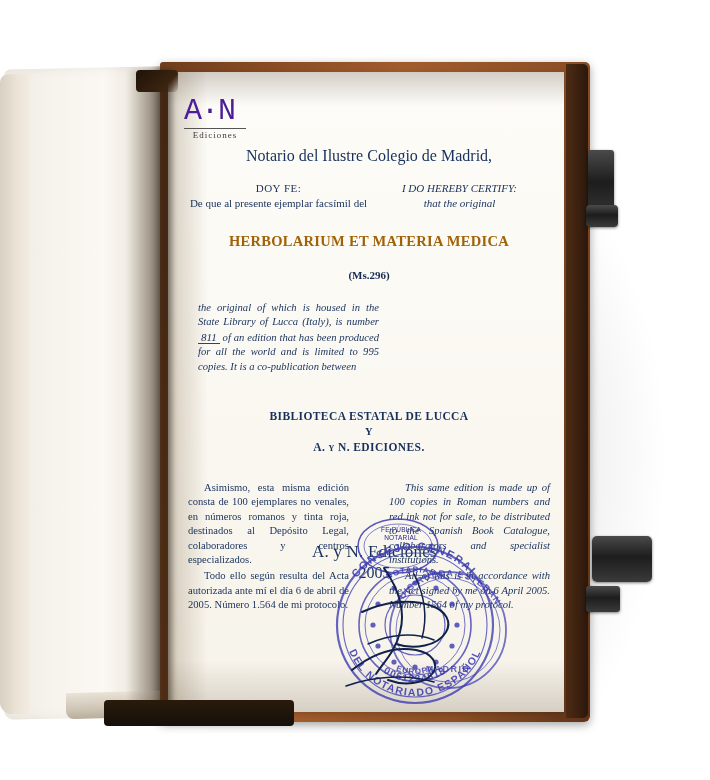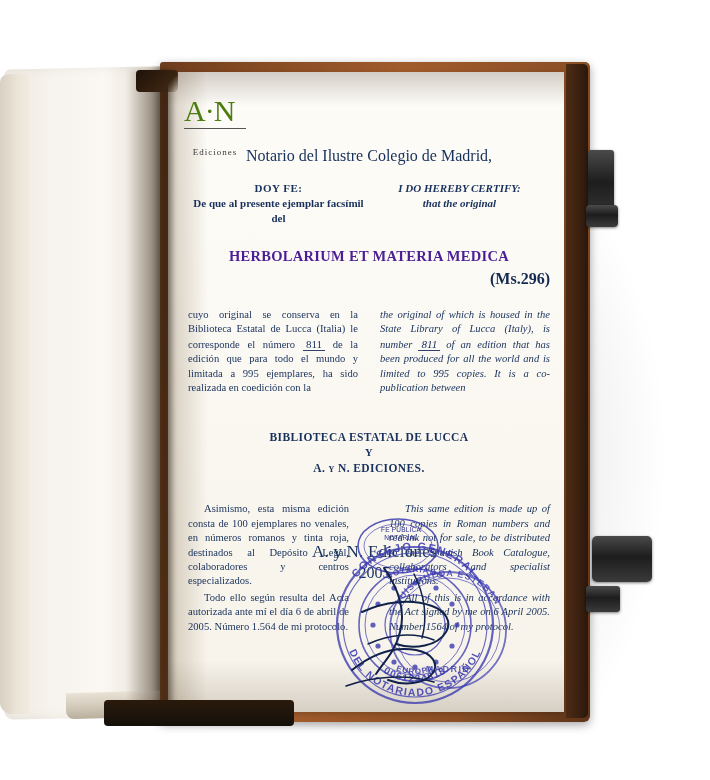--- a/index.html
+++ b/index.html
@@ -150,75 +150,74 @@
   
   .logo {
     position: absolute;
     left: -4px;
     top: 6px;
     width: 86px;
     height: 62px;
     color: #2b2b2b;
   }
   .logo .mono {
-    font-family: Liberation Serif, serif;
+    font-family: Liberation Mono, monospace;
     font-size: 30px;
     letter-spacing: -1px;
     line-height: 30px;
-    color: #4d7c0f;
+    color: #4c1d95;
   }
   .logo .sub {
     font-family: "Liberation Serif", serif;
     font-size: 9px;
     letter-spacing: 1px;
     color: #3a3a3a;
     border-top: 1px solid #555;
     width: 62px;
     margin-top: 2px;
-    padding-top: 18px;
+    padding-top: 1px;
     text-align: center;
   }
 
   .notary-head {
     text-align: center;
     margin-top: 58px;
     font-size: 11px;
     line-height: 15px;
     color: #17305c;
   }
   .sc { font-variant: small-caps; letter-spacing: .4px; }
   .notary-head .l2 { font-size: 16px; }
 
   .certify-row {
     display: flex;
     margin-top: 18px;
     font-size: 11px;
     line-height: 15px;
-    font-weight: bold;
   }
   .certify-row .col {
     width: 50%;
     text-align: center;
   }
   .certify-row .col.en { font-style: italic; }
   .certify-row .doyfe { letter-spacing: .5px; }
 
   .work-title {
     text-align: center;
     margin-top: 22px;
     font-weight: bold;
     font-size: 14.5px;
     letter-spacing: .3px;
-    color: #4c1d95;
+    color: #a16207;
   }
   .work-sub {
-    text-align: right;
+    text-align: center;
     font-weight: bold;
-    font-size: 16px;
-    margin-top: 5px;
+    font-size: 11px;
+    margin-top: 19px;
     color: #142a52;
   }
 
   .two-col {
     display: flex;
     margin-top: 20px;
     font-size: 10.6px;
     line-height: 14.4px;
     color: #17305c;
   }
@@ -358,25 +357,20 @@
       <div class="col en">
         <div>I DO HEREBY CERTIFY:</div>
         <div>that the original</div>
       </div>
     </div>
 
     <div class="work-title">HERBOLARIUM ET MATERIA MEDICA</div>
     <div class="work-sub">(Ms.296)</div>
 
     <div class="two-col">
-      <div class="col es">
-        <span>cuyo original se conserva en la Biblioteca Estatal de Lucca (Italia) le corresponde el número</span>
-        <span class="handnum">811</span>
-        <span>de la edición que para todo el mundo y limitada a 995 ejemplares, ha sido realizada en coedición con la</span>
-      </div>
       <div class="col en">
         <span>the original of which is housed in the State Library of Lucca (Italy), is number</span>
         <span class="handnum">811</span>
         <span>of an edition that has been produced for all the world and is limited to 995 copies. It is a co-publication between</span>
       </div>
     </div>
 
     <div class="copub">
       <div class="sc">BIBLIOTECA ESTATAL DE LUCCA</div>
       <div class="amp">Y</div>

